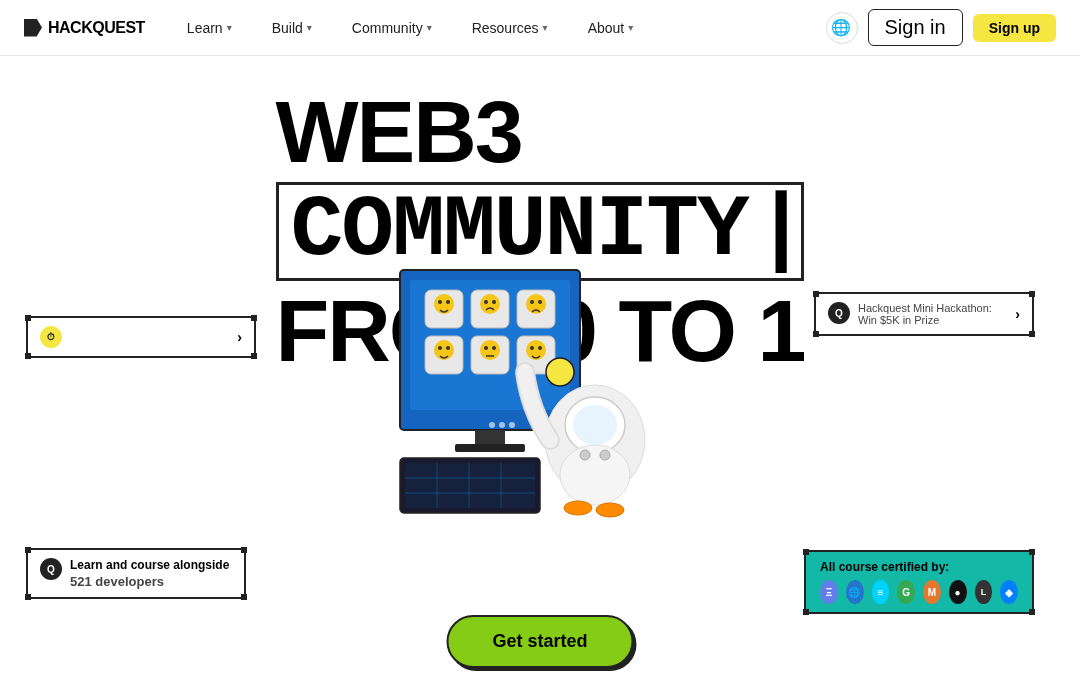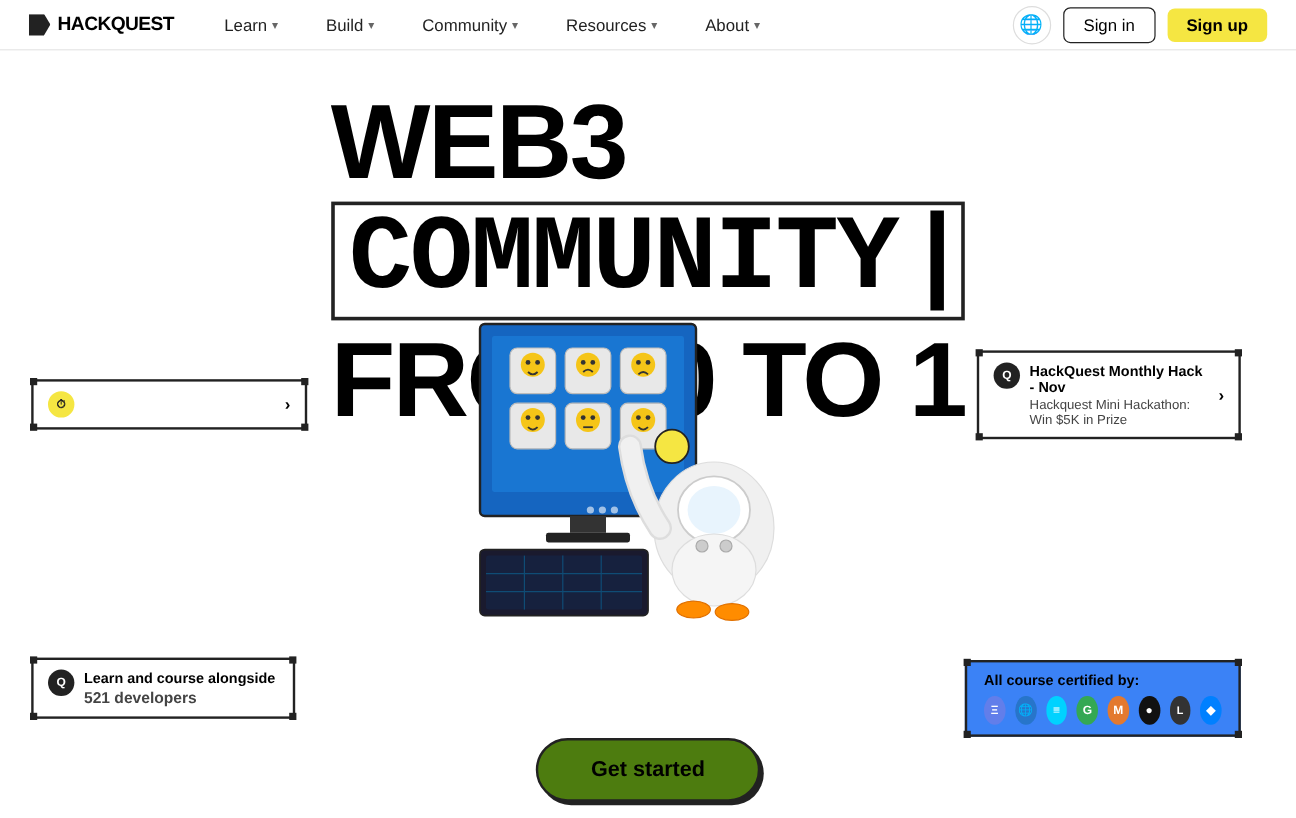--- a/index.html
+++ b/index.html
@@ -9,21 +9,21 @@
       width: 1080px;
       height: 682px;
       overflow: hidden;
       position: relative;
     }
 
     
     nav {
       display: flex;
       align-items: center;
-      height: 42px;
+      height: 56px;
       padding: 0 24px;
       border-bottom: 1px solid #e5e5e5;
       position: relative;
       z-index: 10;
       background: #fff;
     }
     .nav-logo {
       display: flex;
       align-items: center;
       font-weight: 900;
@@ -74,21 +74,21 @@
       border: 1px solid #ddd;
       border-radius: 50%;
       cursor: pointer;
       font-size: 16px;
     }
     .signin-btn {
       padding: 6px 16px;
       border: 1px solid #222;
       border-radius: 6px;
       background: #fff;
-      font-size: 14px;
+      font-size: 20px;
       font-weight: 500;
       cursor: pointer;
     }
     .signup-btn {
       padding: 6px 16px;
       border: none;
       border-radius: 6px;
       background: #f5e642;
       font-size: 14px;
       font-weight: 600;
@@ -185,21 +185,21 @@
     .float-card-arrow {
       margin-left: auto;
       font-size: 14px;
       font-weight: bold;
       align-self: center;
     }
 
     
     .certified-card {
       position: absolute;
-      background: #3b82f6;
+      background: #14b8a6;
       border: 2px solid #222;
       padding: 8px 14px;
       font-size: 12px;
       font-weight: 600;
     }
     .certified-logos {
       display: flex;
       gap: 8px;
       margin-top: 6px;
       align-items: center;
@@ -214,21 +214,21 @@
       font-size: 10px;
       font-weight: bold;
     }
 
     
     .get-started-btn {
       position: absolute;
       bottom: 14px;
       left: 50%;
       transform: translateX(-50%);
-      background: #4d7c0f;
+      background: #84cc16;
       border: 2px solid #222;
       border-radius: 40px;
       padding: 14px 44px;
       font-size: 18px;
       font-weight: 700;
       cursor: pointer;
       box-shadow: 3px 3px 0 #222;
     }
 
     
@@ -385,21 +385,20 @@
   <div class="float-card-arrow">›</div>
 </div>
 
 <div class="float-card" style="right: 46px; top: 292px; width: 220px;">
   <div class="card-corner-dot" style="top: -3px; left: -3px;"></div>
   <div class="card-corner-dot" style="top: -3px; right: -3px;"></div>
   <div class="card-corner-dot" style="bottom: -3px; left: -3px;"></div>
   <div class="card-corner-dot" style="bottom: -3px; right: -3px;"></div>
   <div class="float-card-icon">Q</div>
   <div class="float-card-content">
-    <div class="float-card-title">HackQuest Monthly Hack - Nov</div>
     <div class="float-card-sub">Hackquest Mini Hackathon: Win $5K in Prize</div>
   </div>
   <div class="float-card-arrow">›</div>
 </div>
 
 <div class="float-card" style="left: 26px; top: 548px; width: 220px;">
   <div class="card-corner-dot" style="top: -3px; left: -3px;"></div>
   <div class="card-corner-dot" style="top: -3px; right: -3px;"></div>
   <div class="card-corner-dot" style="bottom: -3px; left: -3px;"></div>
   <div class="card-corner-dot" style="bottom: -3px; right: -3px;"></div>

